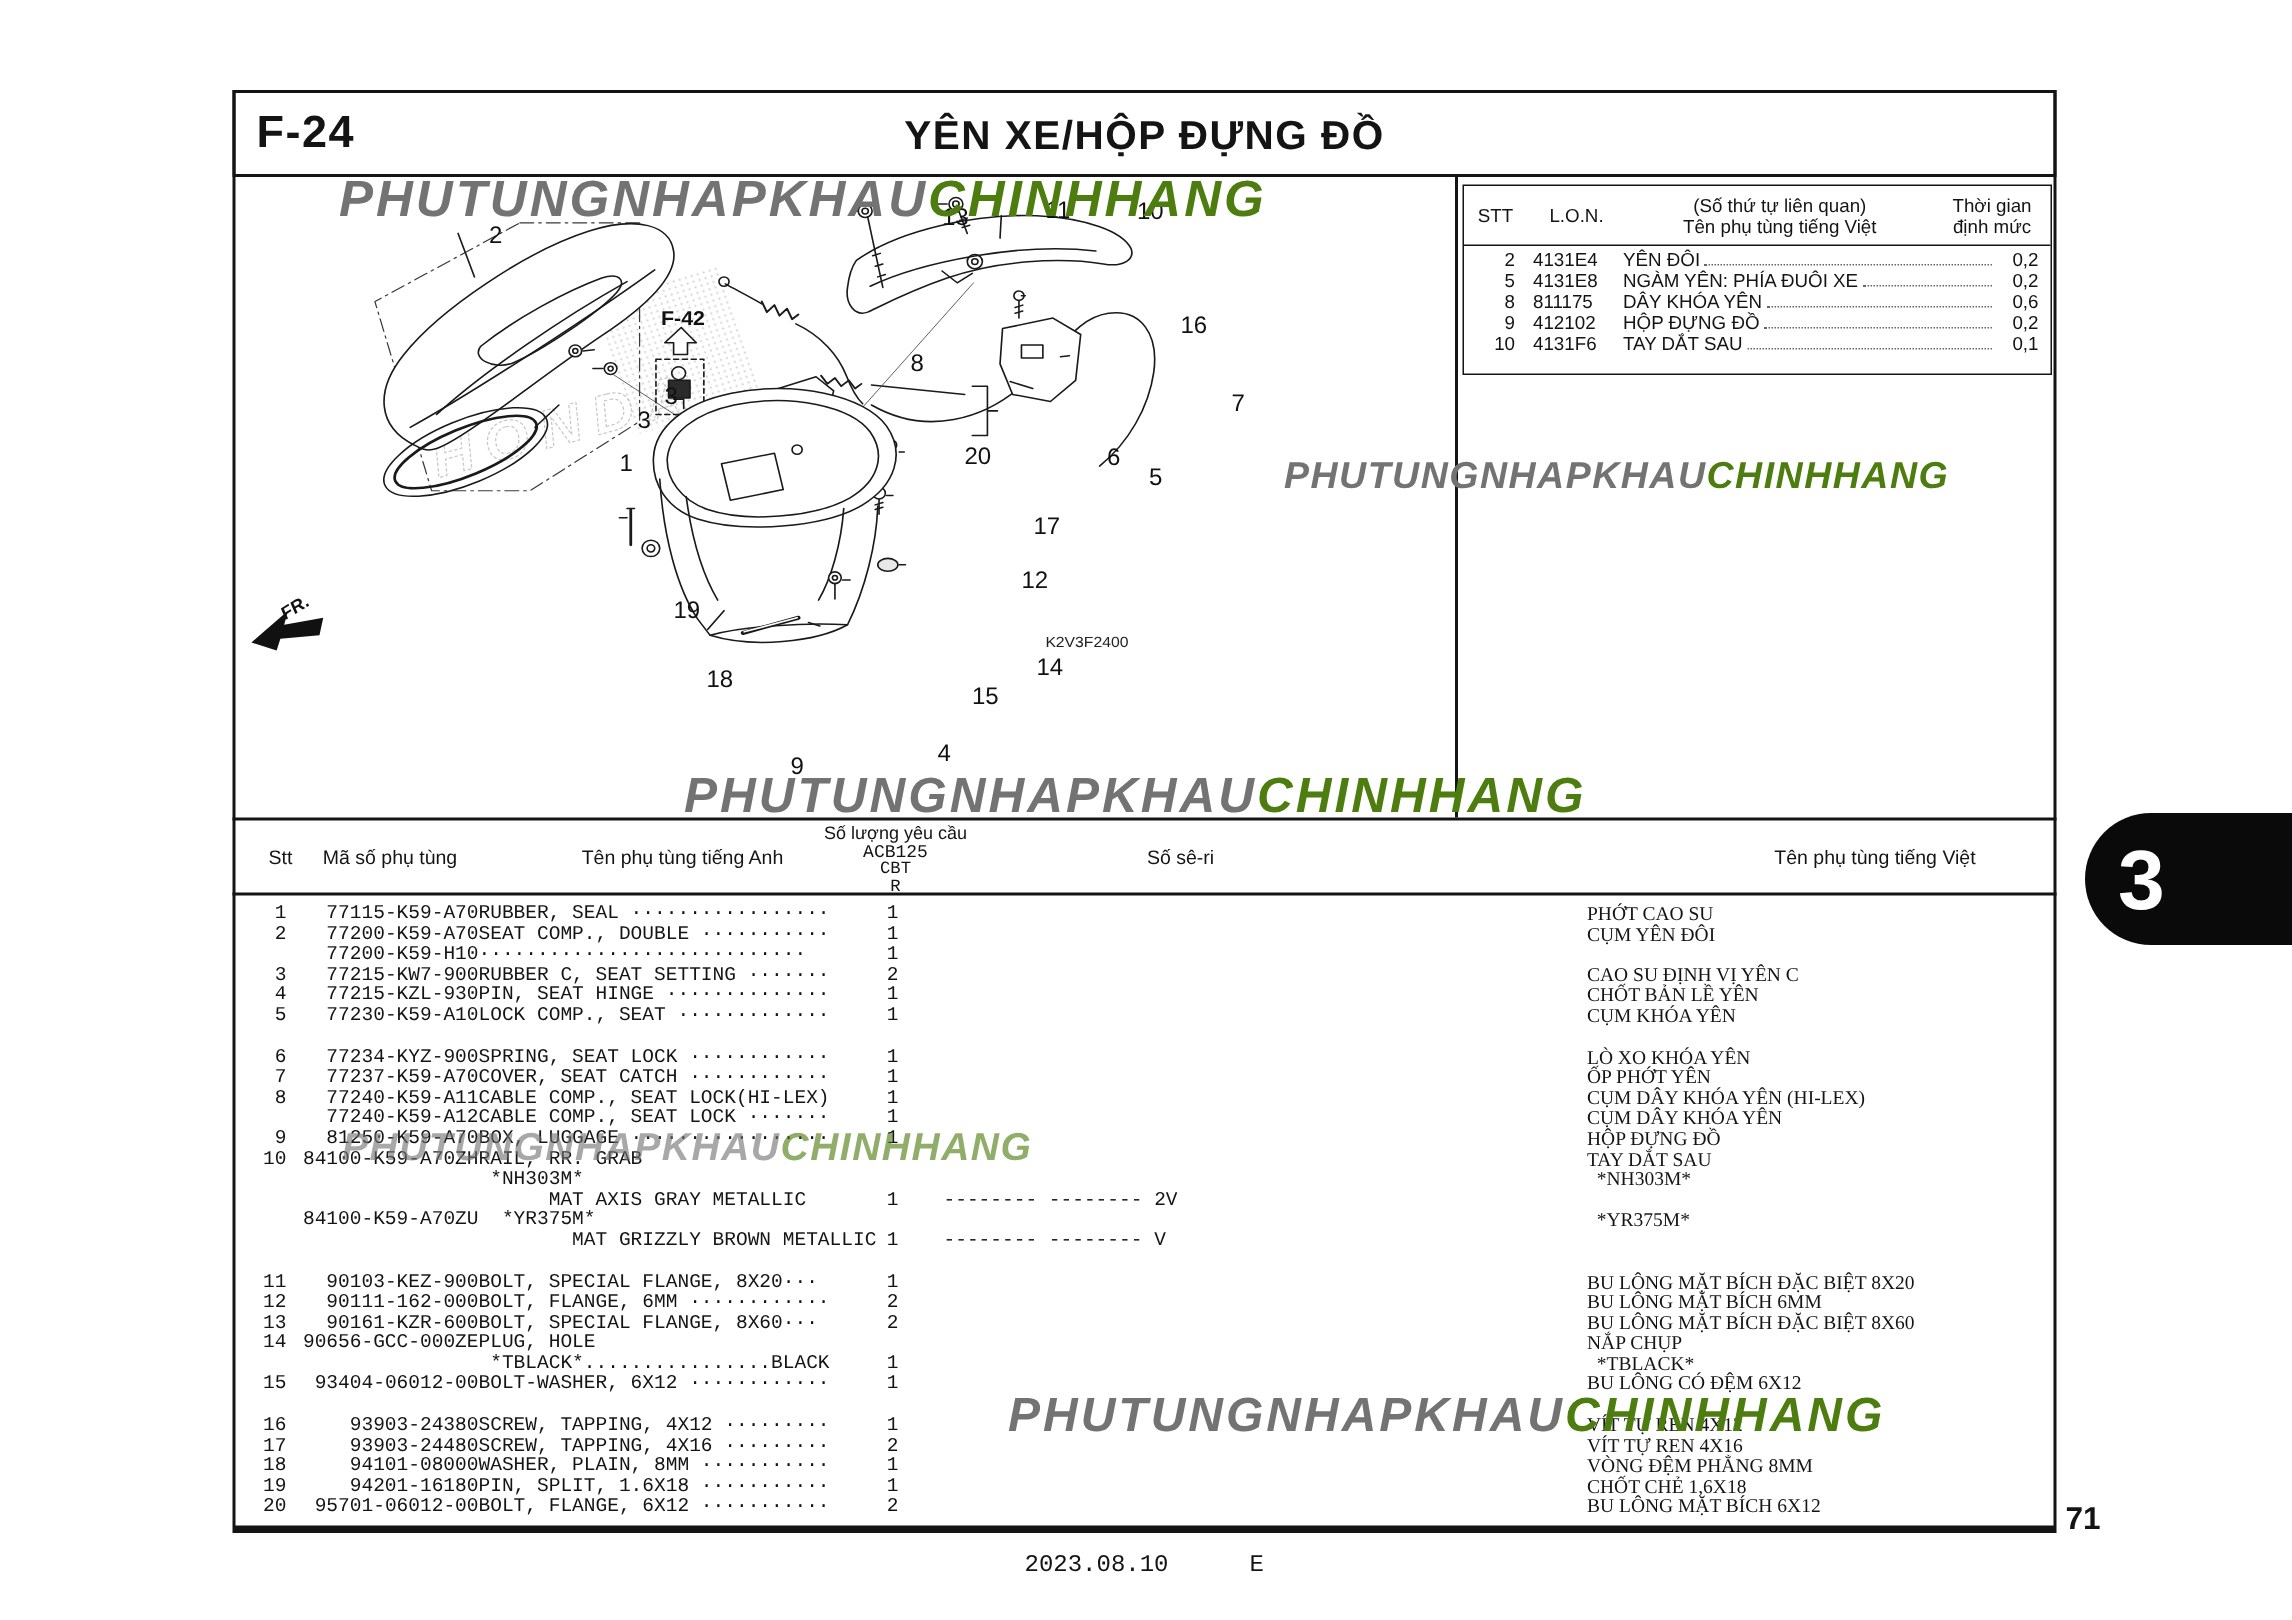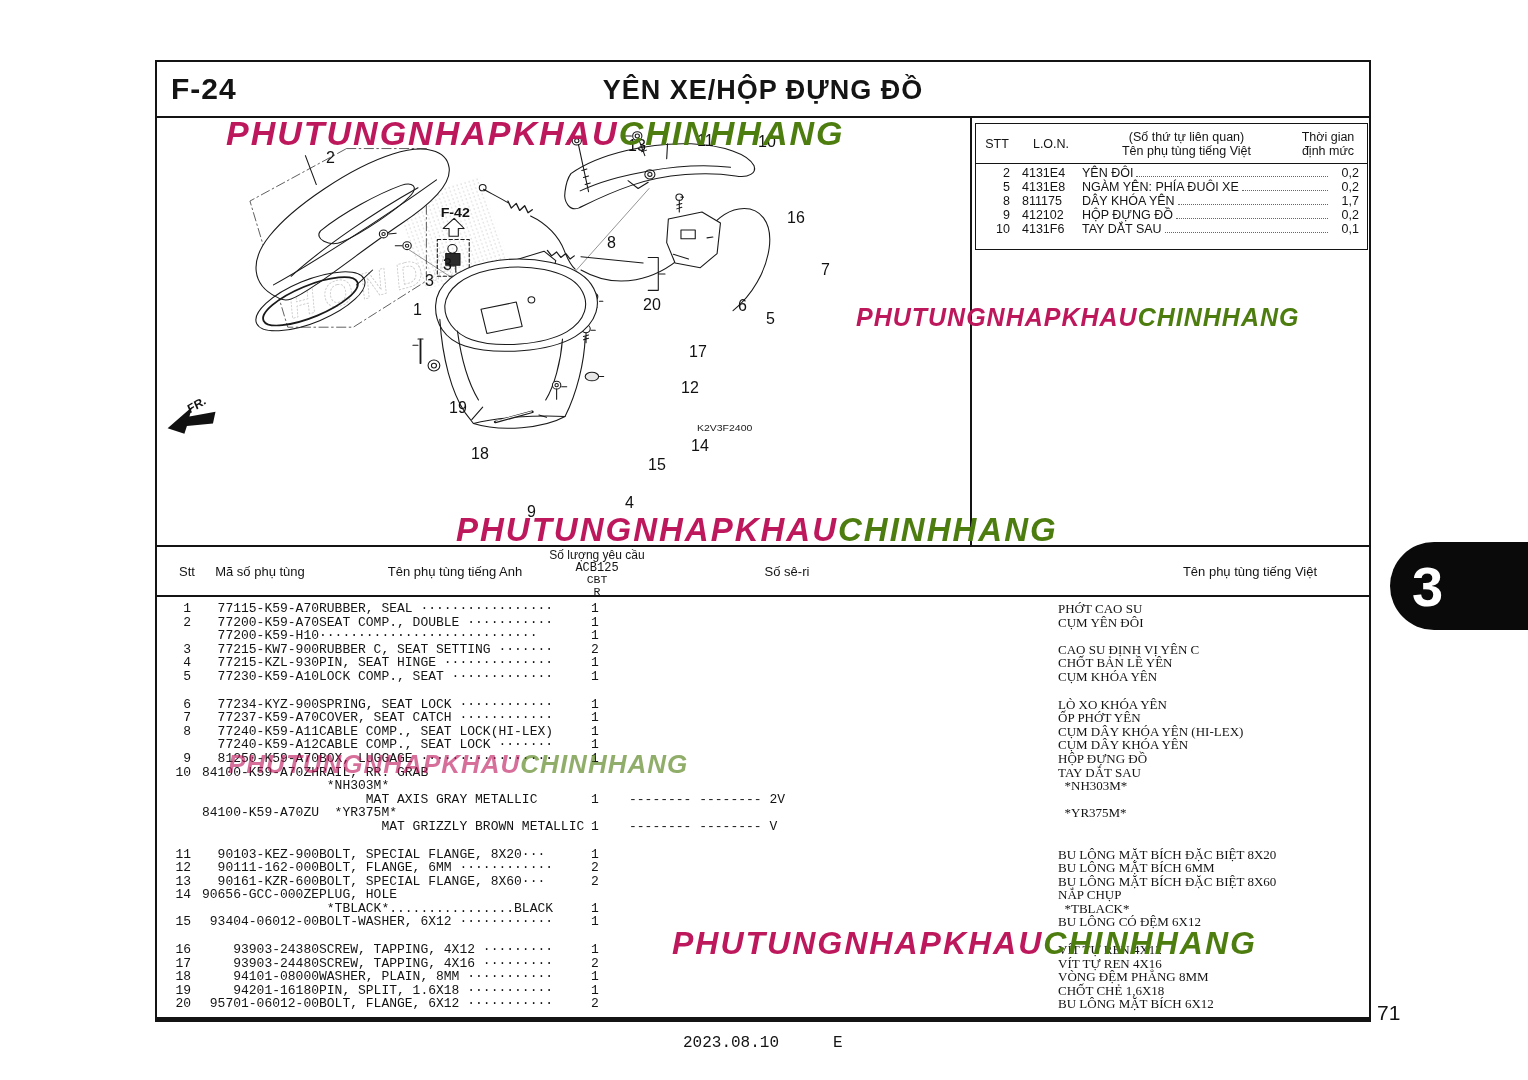--- a/index.html
+++ b/index.html
@@ -37,31 +37,31 @@
   .pr.gap{height:14px;}
   .m{font-family:"Liberation Mono","DejaVu Sans Mono",monospace;font-size:13px;white-space:pre;}
   .p-stt{width:36px;text-align:right;flex:none;margin-right:6px;}
   .p-code{width:122px;flex:none;text-align:right;}
   .p-name{width:244px;flex:none;overflow:visible;}
   .p-qty{width:64px;text-align:center;flex:none;}
   .p-ser{flex:none;padding-left:2px;}
   .p-vi{position:absolute;left:903px;top:0;font-family:Liberation Serif, serif;font-size:13px;white-space:pre;}
   
   .wm{position:absolute;font-weight:bold;font-style:italic;white-space:nowrap;z-index:6;pointer-events:none;}
-  .wm .g{color:#be185d;margin-top:32px;}
+  .wm .g{color:#737373;margin-top:32px;}
   .wm .p{color:#4d7c0f;}
   .wm1{left:226px;top:114px;font-size:34px;letter-spacing:2px;}
   .wm2{left:856px;top:303px;font-size:25px;letter-spacing:1px;}
   .wm3{left:456px;top:511px;font-size:33px;letter-spacing:2px;}
   .wm4{left:228px;top:749px;font-size:26px;letter-spacing:1px;opacity:.62;}
   .wm5{left:672px;top:925px;font-size:32px;letter-spacing:2px;}
   
   .fdate{left:683px;top:1034px;font-size:16px;}
   .frev{left:833px;top:1034px;font-size:16px;}
-  .pgnum{left:1377px;top:1001px;font-size:21px;font-weight:normal;}
+  .pgnum{left:1377px;top:1001px;font-size:21px;font-weight:bold;}
   .tab3{left:1390px;top:542px;width:138px;height:88px;background:#0a0a0a;border-radius:46px 0 0 46px;
         color:#fff;display:flex;align-items:center;padding-left:22px;box-sizing:border-box;
         font-size:56px;font-weight:bold;z-index:7;}
   svg text{font-family:"Liberation Sans",sans-serif;}
 </style>
 </head>
 <body>
 
 <div class="page">
 
@@ -273,21 +273,21 @@
             <span class="rt-lon">4131E8</span>
             <span class="rt-name">NGÀM YÊN: PHÍA ĐUÔI XE</span>
             <span class="rt-leader"></span>
             <span class="rt-time">0,2</span>
           </div>
           <div class="rt-row">
             <span class="rt-stt">8</span>
             <span class="rt-lon">811175</span>
             <span class="rt-name">DÂY KHÓA YÊN</span>
             <span class="rt-leader"></span>
-            <span class="rt-time">1,7</span>
+            <span class="rt-time">0,6</span>
           </div>
           <div class="rt-row">
             <span class="rt-stt">9</span>
             <span class="rt-lon">412102</span>
             <span class="rt-name">HỘP ĐỰNG ĐỒ</span>
             <span class="rt-leader"></span>
             <span class="rt-time">0,2</span>
           </div>
           <div class="rt-row">
             <span class="rt-stt">10</span>

